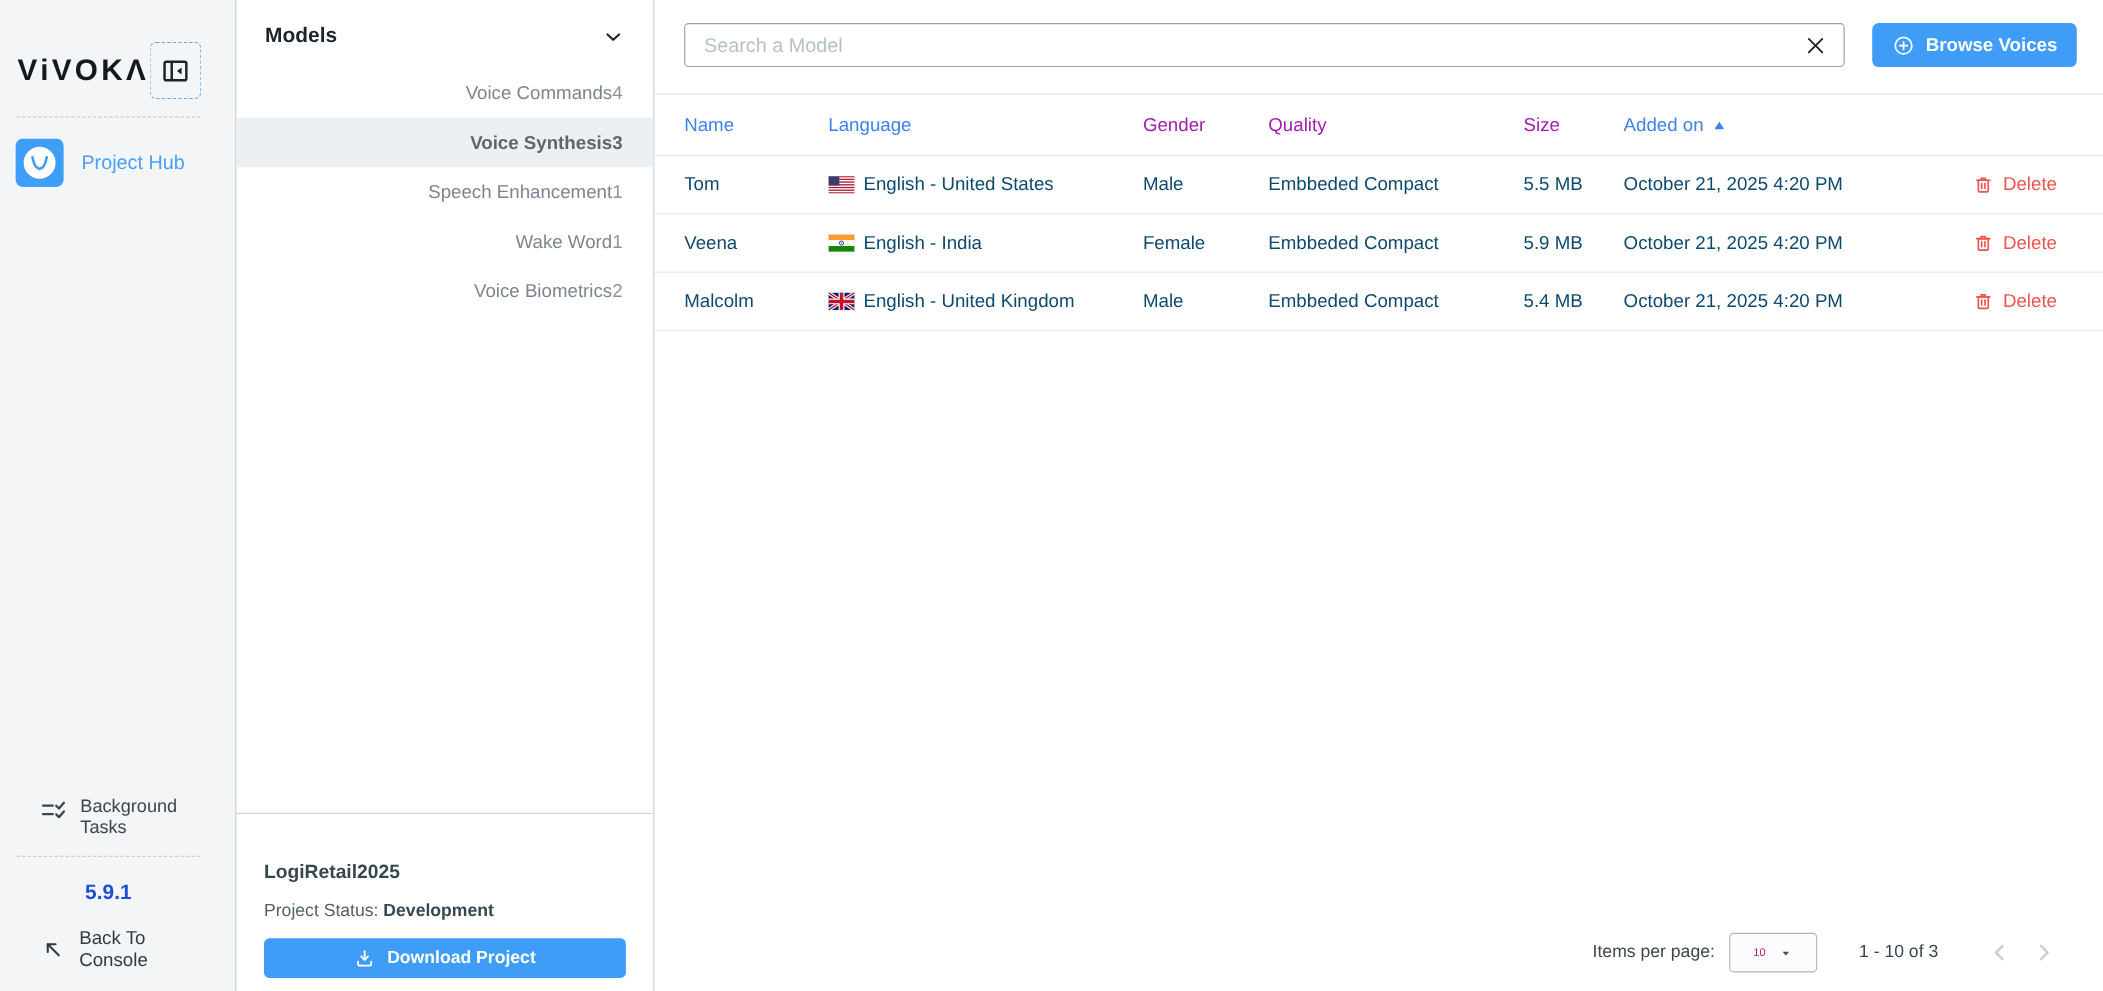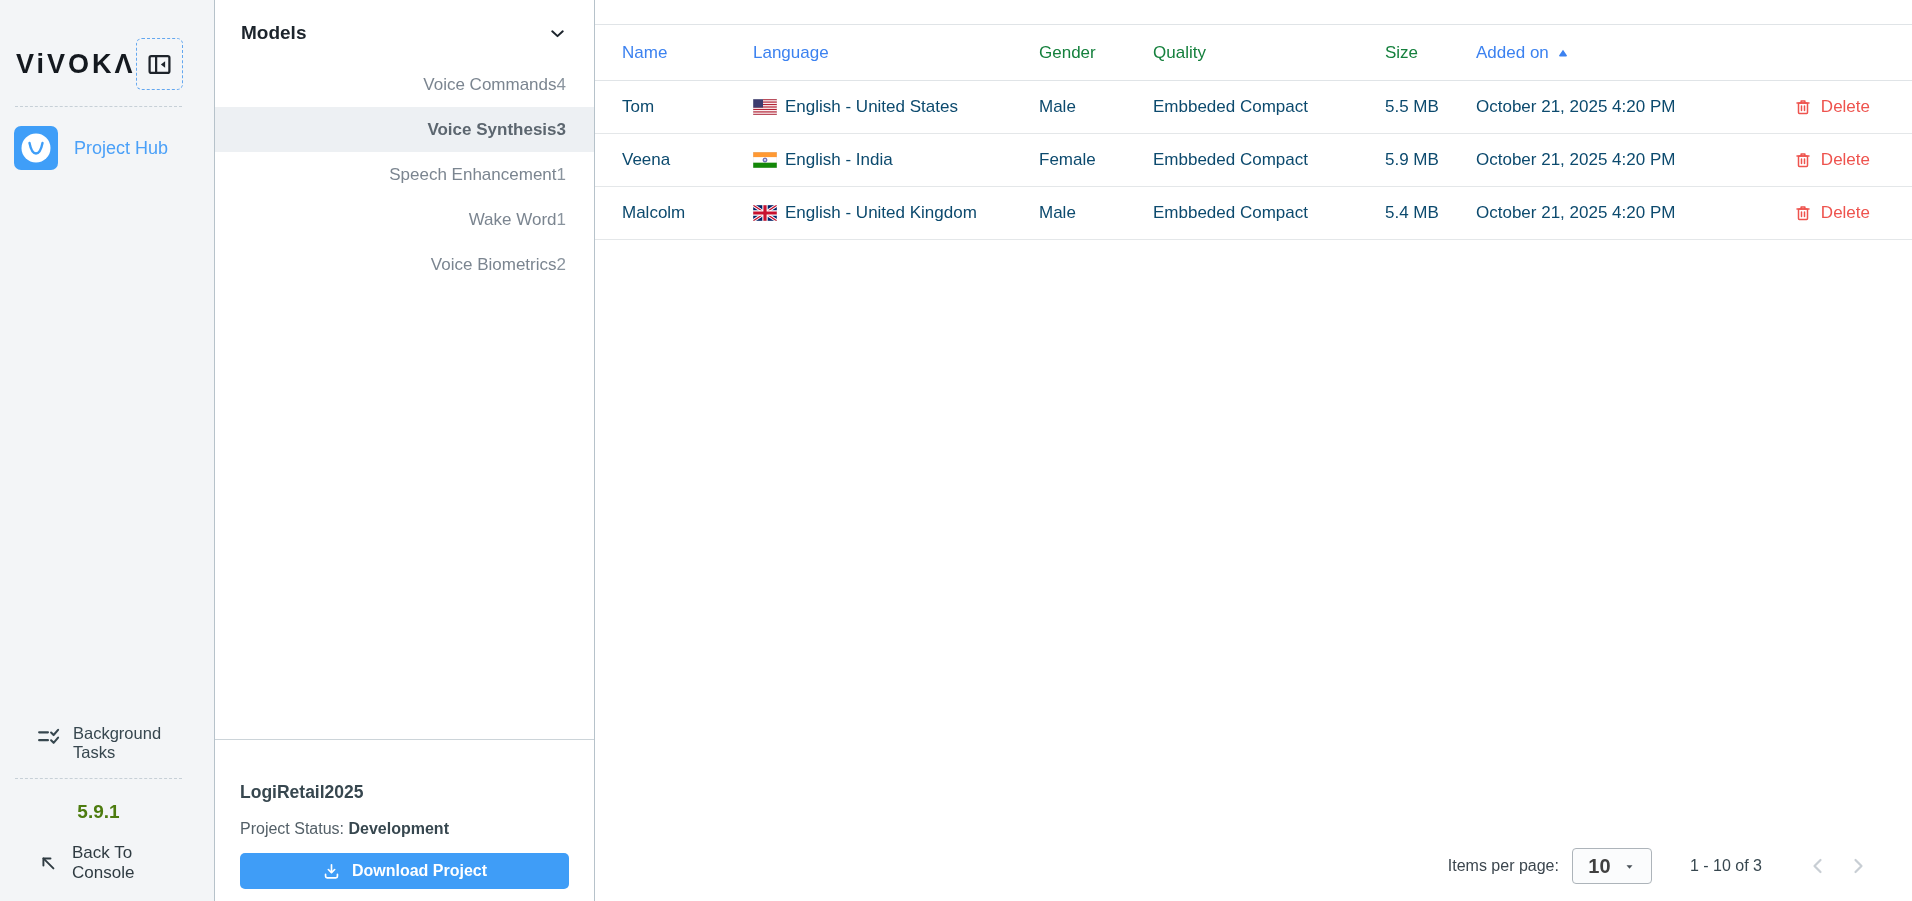--- a/index.html
+++ b/index.html
@@ -21,21 +21,21 @@
   .collapse-btn {
     width:50px; height:52px; border:1.5px dashed #63a7ef; border-radius:6px;
     display:flex; align-items:center; justify-content:center; background:transparent; cursor:pointer;
   }
   .dashed-divider { border-top:1.5px dashed #c7d0d7; margin:16px 15px 0 15px; }
   .project-hub { display:flex; align-items:center; gap:16px; padding:0 14px; margin-top:19px; cursor:pointer; }
   .project-hub-label { color:#4aa0f8; font-size:18px; }
   .sidebar-spacer { flex:1; }
   .bg-tasks { display:flex; align-items:flex-start; gap:12px; padding:0 14px 0 36px; cursor:pointer; }
   .bg-tasks-label { color:#37474f; font-size:16.5px; line-height:19px; }
-  .version { text-align:center; color:#4d7c0f; font-size:19px; font-weight:bold; margin:22px 0 20px 0; }
+  .version { text-align:center; color:#1d4ed8; font-size:19px; font-weight:bold; margin:22px 0 20px 0; }
   .back-console { display:flex; align-items:center; gap:14px; padding:0 14px 0 38px; cursor:pointer; }
   .back-console-label { color:#2f3b42; font-size:17px; }
 
   
   .models-panel {
     width:380px; min-width:380px; height:100%;
     background:#fff; border-right:1px solid #b6c2ca;
     display:flex; flex-direction:column;
   }
   .models-header { display:flex; align-items:center; justify-content:space-between; padding:22px 26px 18px 26px; }
@@ -82,42 +82,42 @@
     gap:10px; cursor:pointer; font-family:inherit;
   }
 
   .table { margin-top:24px; border-top:1px solid #e0e4e7; }
   .trow {
     display:grid;
     grid-template-columns:131px 286px 114px 232px 91px 314px 1fr;
     align-items:center; padding:0 42px 0 27px;
   }
   .thead { height:56px; border-bottom:1px solid #e0e4e7; }
-  .thead .th { font-size:17px; color:#15803d; }
+  .thead .th { font-size:17px; color:#a21caf; }
   .thead .th.link { color:#3c82f0; cursor:pointer; }
   .th-sort { display:flex; align-items:center; gap:7px; }
   .tbody-row { height:53px; border-bottom:1px solid #e4e7e9; }
   .tbody-row .td { font-size:17px; color:#0c4a6e; }
   .lang-cell { display:flex; align-items:center; gap:8px; }
   .delete-btn {
     justify-self:end; display:flex; align-items:center; gap:9px; background:transparent;
     border:none; cursor:pointer; color:#ee534e; font-size:17px; font-family:inherit;
   }
 
   .main-spacer { flex:1; }
   .pagination {
     display:flex; align-items:center; justify-content:flex-end;
     padding:0 34px 0 0; margin-bottom:15px; height:40px;
   }
   .ipp-label { font-size:16px; color:#3c464e; margin-right:13px; }
   .ipp-select {
     width:80px; height:36px; border:1px solid #adb4ba; border-radius:4px; background:#fbfcfd;
     display:flex; align-items:center; justify-content:center; gap:12px; cursor:pointer;
   }
-  .ipp-value { font-size:20px; color:#404040;font-weight:bold; }
+  .ipp-value { font-size:10px; color:#be185d; }
   .range-label { font-size:16px; color:#37474f; margin:0 0 0 38px; }
   .page-btn {
     width:40px; height:40px; background:transparent; border:none; display:flex;
     align-items:center; justify-content:center; cursor:default;
   }
   .page-btn.prev { margin-left:36px; }
 </style>
 </head>
 <body>
 
@@ -223,20 +223,43 @@
             <path d="M8 9.5l4 4 4-4"></path>
           <path d="M4.5 15.5v2.5a2 2 0 0 0 2 2h11a2 2 0 0 0 2-2v-2.5"></path>
         </svg>
       </span>
       <span>Download Project</span>
     </button>
   </div>
 </div>
 
 <div class="main">
+  <div class="topbar">
+    <div class="search-wrap">
+      <input class="search-input" type="text" placeholder="Search a Model" style="">
+      <button class="clear-btn">
+        <span>
+          <svg width="21" height="21" viewBox="0 0 24 24" fill="none" stroke="#1d2126" stroke-width="1.9" stroke-linecap="round">
+            <path d="M5 5l14 14"></path>
+              <path d="M19 5L5 19"></path>
+          </svg>
+        </span>
+      </button>
+    </div>
+    <button class="browse-btn">
+      <span>
+        <svg width="21" height="21" viewBox="0 0 24 24" fill="none" stroke="#fff" stroke-width="1.8" stroke-linecap="round">
+          <circle cx="12" cy="12" r="8.6"></circle>
+            <path d="M12 8v8"></path>
+            <path d="M8 12h8"></path>
+        </svg>
+      </span>
+      <span>Browse Voices</span>
+    </button>
+  </div>
 
   <div class="table">
     <div class="trow thead">
       <span class="th link">Name</span>
       <span class="th link">Language</span>
       <span class="th">Gender</span>
       <span class="th">Quality</span>
       <span class="th">Size</span>
       <span class="th link th-sort">
         <span>Added on</span>

